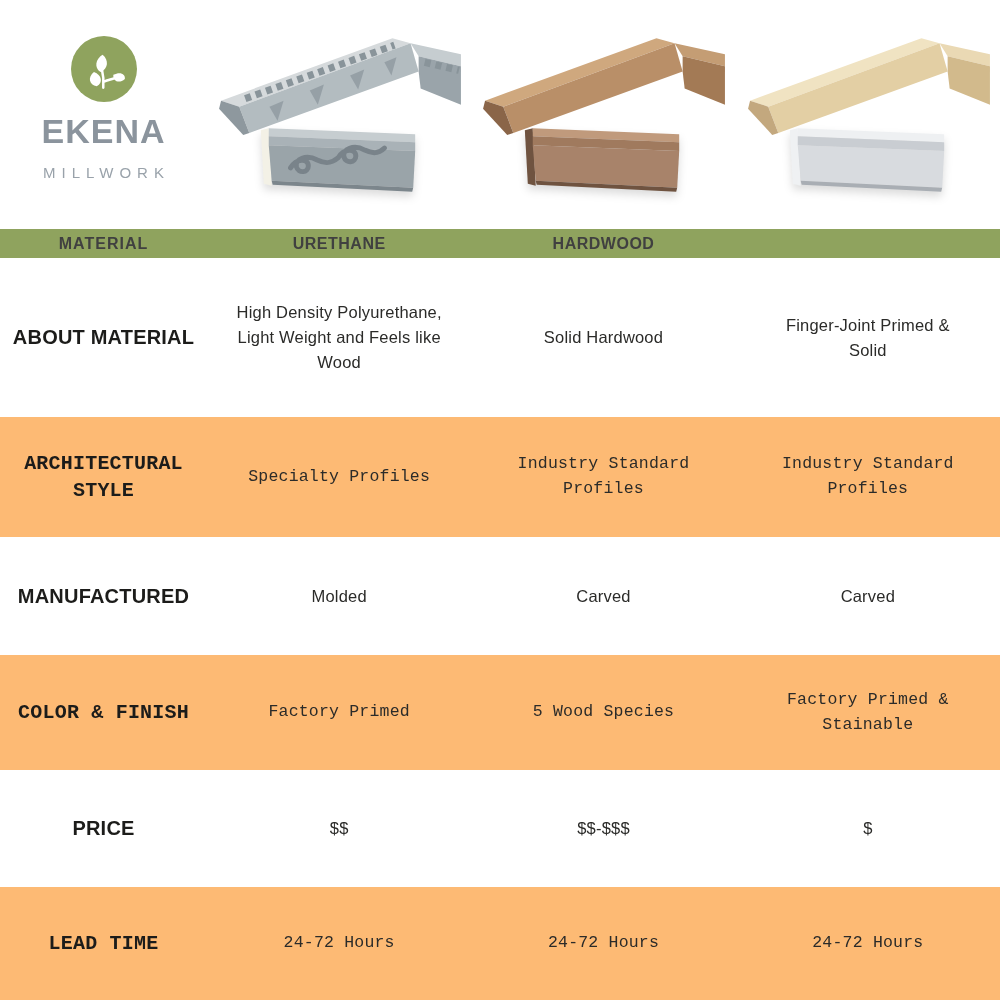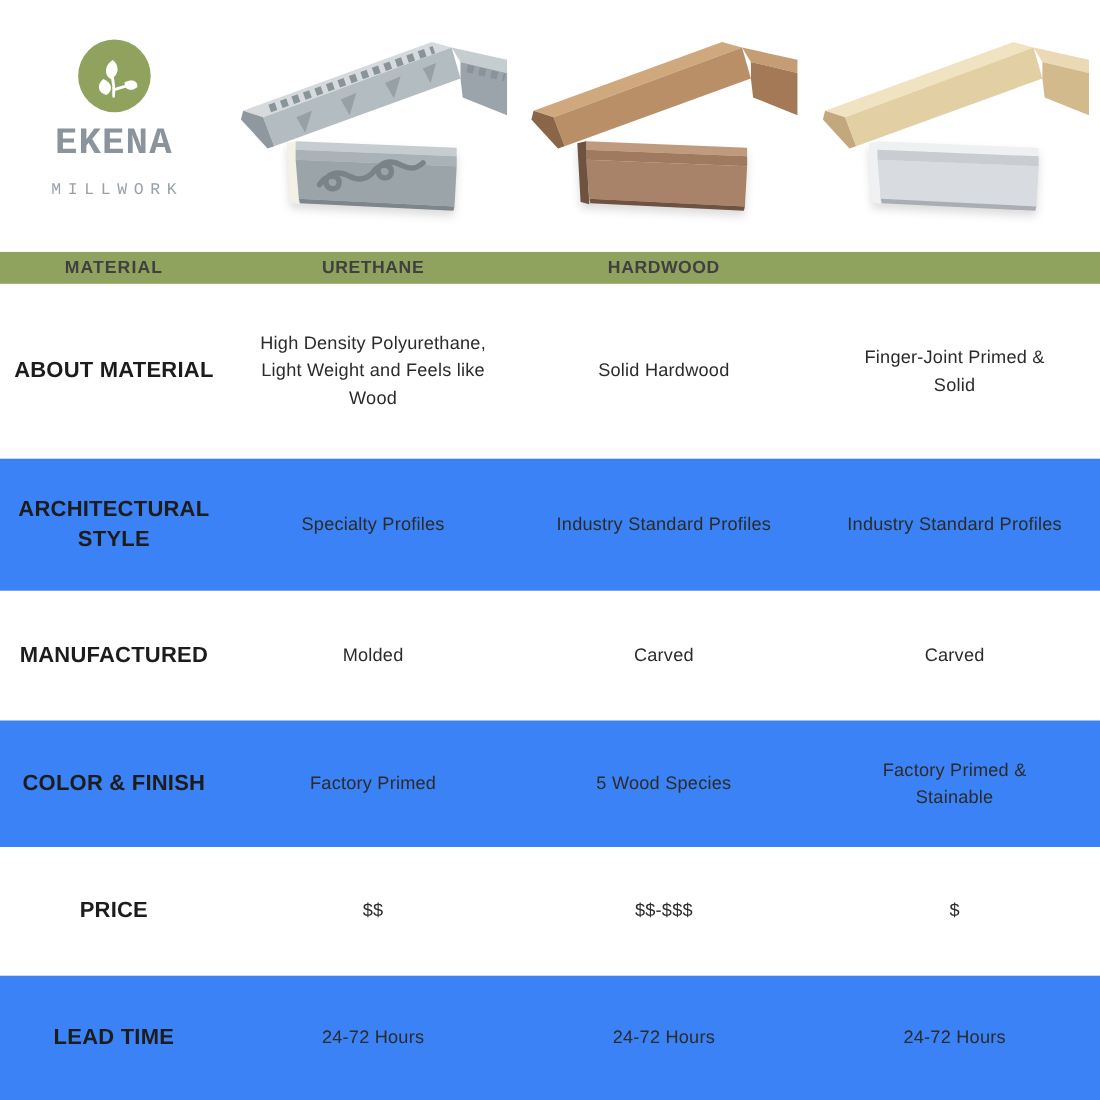--- a/index.html
+++ b/index.html
@@ -2,21 +2,21 @@
 <html><head>
 <meta charset="utf-8">
 <style>
   html,body{margin:0;padding:0;background:#fff;}
   .page{
     width:1000px;height:1000px;margin:0 auto;position:relative;
     font-family:"Liberation Sans", sans-serif;background:#fff;overflow:hidden;
   }
   
   .top{display:grid;grid-template-columns:207px 1fr 1fr 1fr;height:229px;background:#fff;}
-  .logo-col{display:flex;flex-direction:column;align-items:center;padding-top:36px;font-family:Liberation Mono, monospace;}
+  .logo-col{display:flex;flex-direction:column;align-items:center;padding-top:36px;}
   .logo-circle{width:66px;height:66px;border-radius:50%;background:#8fa35e;
     display:flex;align-items:center;justify-content:center;}
   .logo-circle svg{width:46px;height:46px;}
   .logo-name{margin-top:12px;font-size:34px;font-weight:800;letter-spacing:1px;color:#8b949d;line-height:1;}
   .logo-sub{margin-top:17px;font-size:15px;font-weight:400;letter-spacing:6px;color:#99a2aa;line-height:1;
     padding-left:6px;}
   .prod-col{position:relative;}
   .crown{position:absolute;top:26px;left:50%;transform:translateX(-50%);width:252px;height:116px;}
   .trim{position:absolute;top:118px;left:50%;transform:translateX(-50%);width:188px;height:78px;
     filter:drop-shadow(0 5px 4px rgba(0,0,0,.14));}
@@ -31,21 +31,21 @@
   .ut .orn{stroke:#79838a;stroke-width:5;fill:none;stroke-linecap:round}
   .ht .t-edge{fill:#6f5340}.ht .t1{fill:#c09a7c}.ht .t2{fill:#a07a5e}.ht .t3{fill:#a8836a}.ht .t4{fill:#6f5340}
   .pt .t-edge{fill:#eff1f3}.pt .t1{fill:#eef0f2}.pt .t2{fill:#c9cdd2}.pt .t3{fill:#d8dbdf}.pt .t4{fill:#a9aeb4}
   
   .band{display:grid;grid-template-columns:207px 1fr 1fr 1fr;height:29px;background:#8fa35e;
     align-items:center;text-align:center;color:#404040;}
   .band .mat{font-size:16px;font-weight:600;letter-spacing:1px;}
   .band .col{font-size:16px;font-weight:800;letter-spacing:.5px;}
   
   .row{display:grid;grid-template-columns:207px 1fr 1fr 1fr;align-items:center;text-align:center;}
-  .row.gray{background:#3b82f6;}
+  .row.gray{background:#fdba74;font-family:Liberation Mono, monospace;}
   .r1{height:159px}.r2{height:120px}.r3{height:118px}.r4{height:115px}.r5{height:117px}.r6{height:113px}
   .rlabel{font-size:20px;font-weight:800;color:#1c1c1a;line-height:1.35;max-width:185px;margin:0 auto;
     letter-spacing:.2px;}
   .cell{font-size:16.5px;color:#2b2b29;line-height:1.5;letter-spacing:.2px;margin:0 auto;max-width:240px;}
   .w225{max-width:225px}.w180{max-width:180px}.w170{max-width:170px}
 </style>
 </head>
 <body>
 
 <div class="page">

